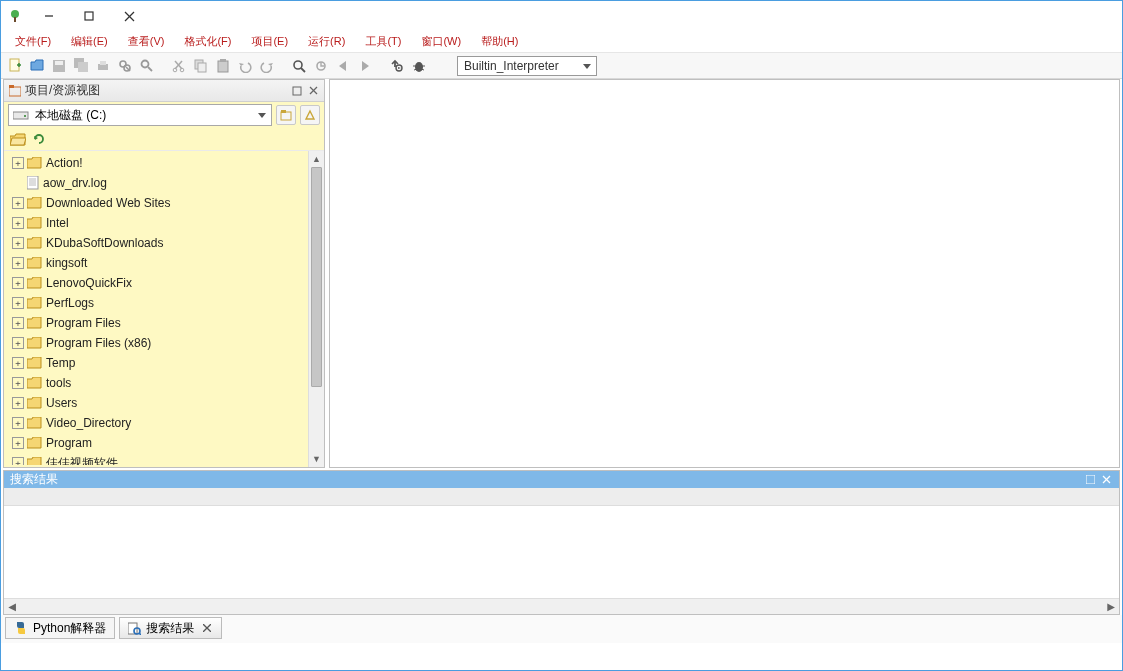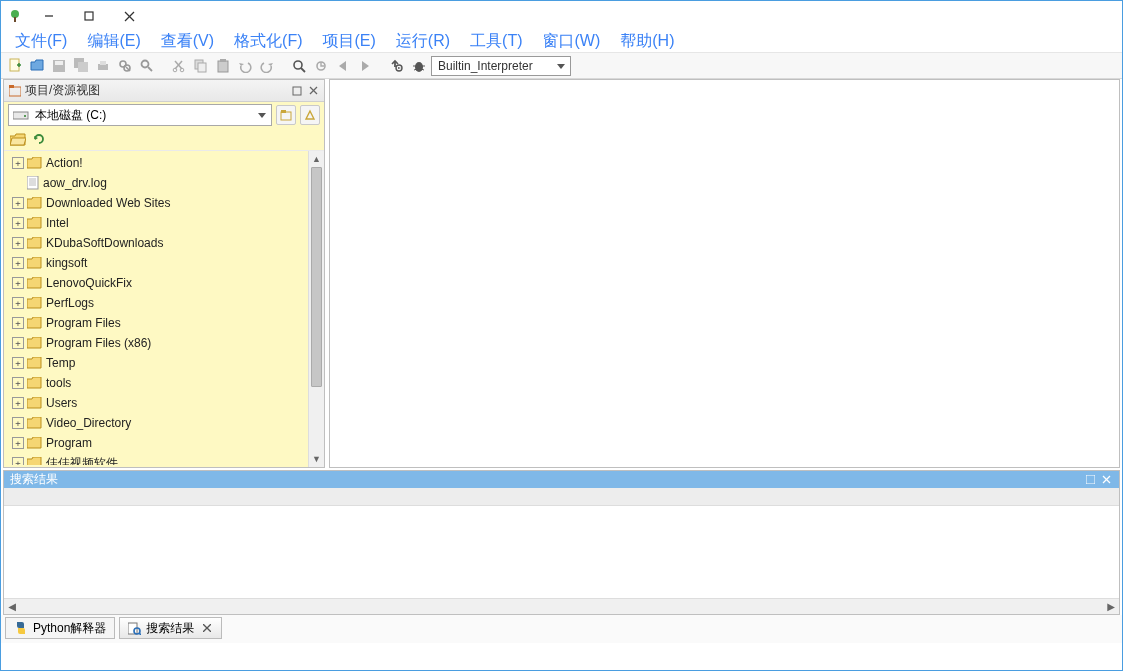--- a/index.html
+++ b/index.html
@@ -7,27 +7,27 @@
 
 
 .titlebar { height: 30px; background: #fff; display: flex; align-items: center; padding: 0 6px; }
 .titlebar .app-icon { width: 16px; height: 16px; margin-right: 6px; display:flex; align-items:center; justify-content:center; }
 .titlebar .title { font-size: 13px; color: #222; flex: 1; }
 .titlebar .winbtns { display: flex; }
 .titlebar .winbtn { width: 40px; height: 28px; display: flex; align-items: center; justify-content: center; color: #333; cursor: pointer; }
 
 
 .menubar { height: 22px; display: flex; align-items: center; padding: 0 4px; border-bottom: 1px solid #e6e6e6; }
-.menubar .menuitem { padding: 2px 10px; cursor: pointer; font-size: 16px; color: #3b82f6; }
+.menubar .menuitem { padding: 2px 10px; cursor: pointer; font-size: 11px; color: #b91c1c; }
 
 
 .toolbar { height: 26px; display: flex; align-items: center; padding: 2px 4px; border-bottom: 1px solid #d9d9d9; gap: 2px; background: #f7f7f7; }
 .tbtn { width: 20px; height: 20px; display: flex; align-items: center; justify-content: center; cursor: pointer; border-radius: 2px; color:#777; }
 .tbtn.enabled { color:#333; }
-.interpreter { margin-left: 0; border: 1px solid #999; background: #fff; height: 20px; display: flex; align-items: center; padding: 0 18px 0 6px; position: relative; min-width: 140px; font-size: 12px; color: #333; cursor:pointer; }
+.interpreter { margin-left: 26px; border: 1px solid #999; background: #fff; height: 20px; display: flex; align-items: center; padding: 0 18px 0 6px; position: relative; min-width: 140px; font-size: 12px; color: #333; cursor:pointer; }
 .interpreter::after { content: ""; position: absolute; right: 5px; top: 7px; border-left: 4px solid transparent; border-right: 4px solid transparent; border-top: 5px solid #555; }
 
 
 .mainrow { display: flex; height: 389px; gap: 4px; padding: 0 2px; }
 .panel { border: 1px solid #bfbfbf; background: #fef9c3; display: flex; flex-direction: column; }
 .panel-titlebar { height: 22px; background: linear-gradient(#f4f4f4,#e8e8e8); border-bottom: 1px solid #cfcfcf; display: flex; align-items: center; padding: 0 4px; }
 .panel-titlebar .picon { width: 14px; height: 14px; margin-right: 3px; display:flex; align-items:center; justify-content:center; }
 .panel-titlebar .ptitle { flex: 1; font-size: 12px; color: #333; }
 .panel-titlebar .pctrl { width: 14px; height: 14px; display: flex; align-items: center; justify-content: center; cursor: pointer; margin-left: 2px; color:#555; font-size:10px; }
 

